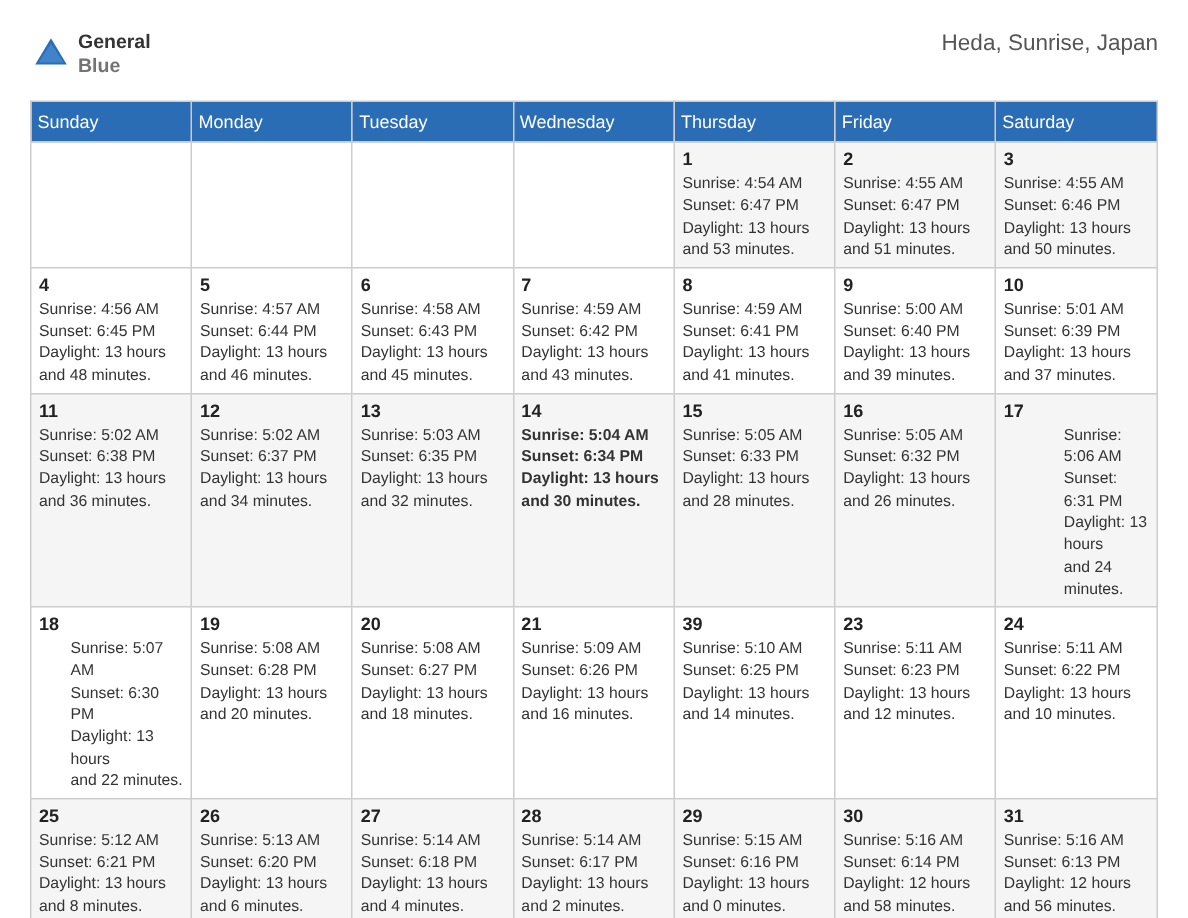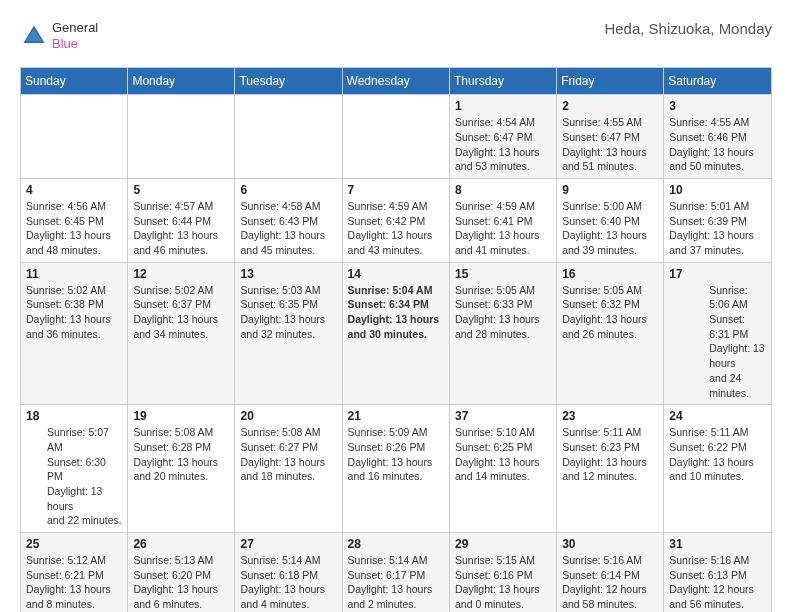--- a/index.html
+++ b/index.html
@@ -18,25 +18,25 @@
     }
     .logo {
       display: flex;
       align-items: center;
       gap: 4px;
     }
     .logo-text {
       display: flex;
       flex-direction: column;
       font-size: 13px;
-      font-weight: normal;
+      font-weight: bold;
       line-height: 1.2;
     }
     .logo-general { color: #333; }
-    .logo-blue { color: #ec4899; }
+    .logo-blue { color: #737373; }
     .logo-icon {
       width: 28px;
       height: 28px;
     }
     .title-block {
       text-align: right;
     }
     .month-title {
       font-size: 36px;
       font-weight: normal;
@@ -100,21 +100,21 @@
     <svg class="logo-icon" viewBox="0 0 40 40">
       <polygon points="20,5 35,30 5,30" fill="#2a6db5"></polygon>
       <polygon points="20,10 32,28 8,28" fill="#5599dd" opacity="0.5"></polygon>
     </svg>
     <div class="logo-text">
       <span class="logo-general">General</span>
       <span class="logo-blue">Blue</span>
     </div>
   </div>
   <div class="title-block">
-    <div class="location">Heda, Shizuoka, Monday</div>
+    <div class="location">Heda, Sunrise, Japan</div>
   </div>
 </div>
 
 <table class="calendar">
   <thead>
     <tr>
     <th>Sunday</th>
         <th>Monday</th>
         <th>Tuesday</th>
         <th>Wednesday</th>
@@ -276,21 +276,21 @@
 and 18 minutes.</div>
         </td>
         <td>
           <span class="day-num">21</span>
           <div class="day-info" style="white-space: pre-line;">Sunrise: 5:09 AM
 Sunset: 6:26 PM
 Daylight: 13 hours
 and 16 minutes.</div>
         </td>
         <td>
-          <span class="day-num">37</span>
+          <span class="day-num">39</span>
           <div class="day-info" style="white-space: pre-line;">Sunrise: 5:10 AM
 Sunset: 6:25 PM
 Daylight: 13 hours
 and 14 minutes.</div>
         </td>
         <td>
           <span class="day-num">23</span>
           <div class="day-info" style="white-space: pre-line;">Sunrise: 5:11 AM
 Sunset: 6:23 PM
 Daylight: 13 hours

